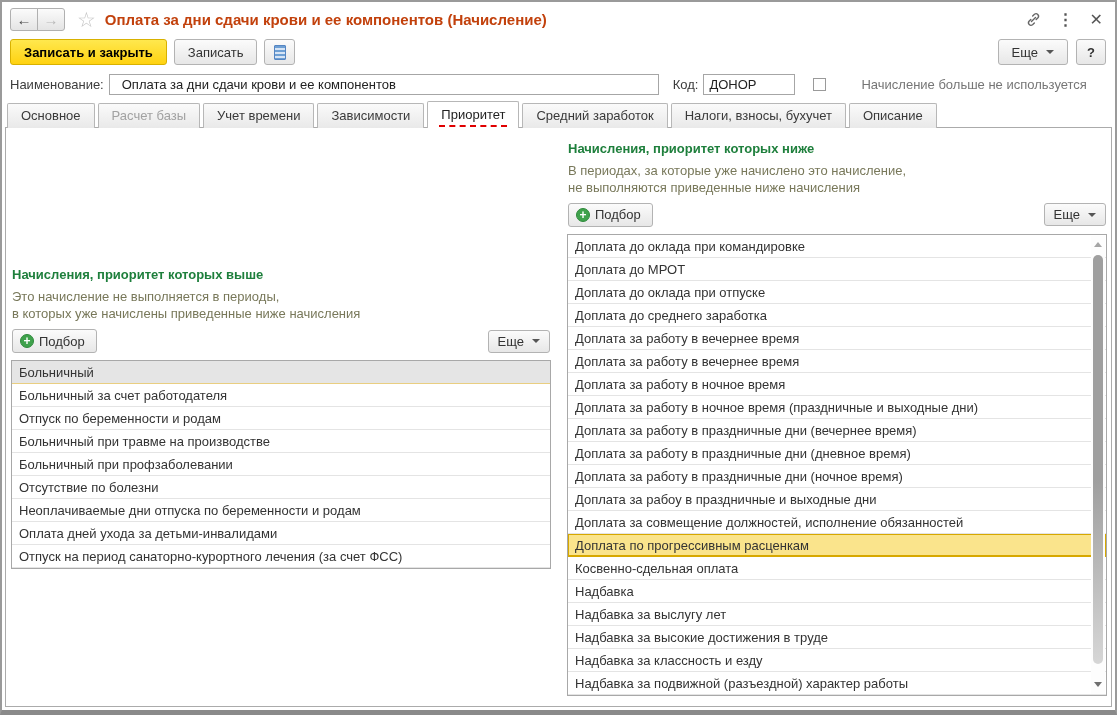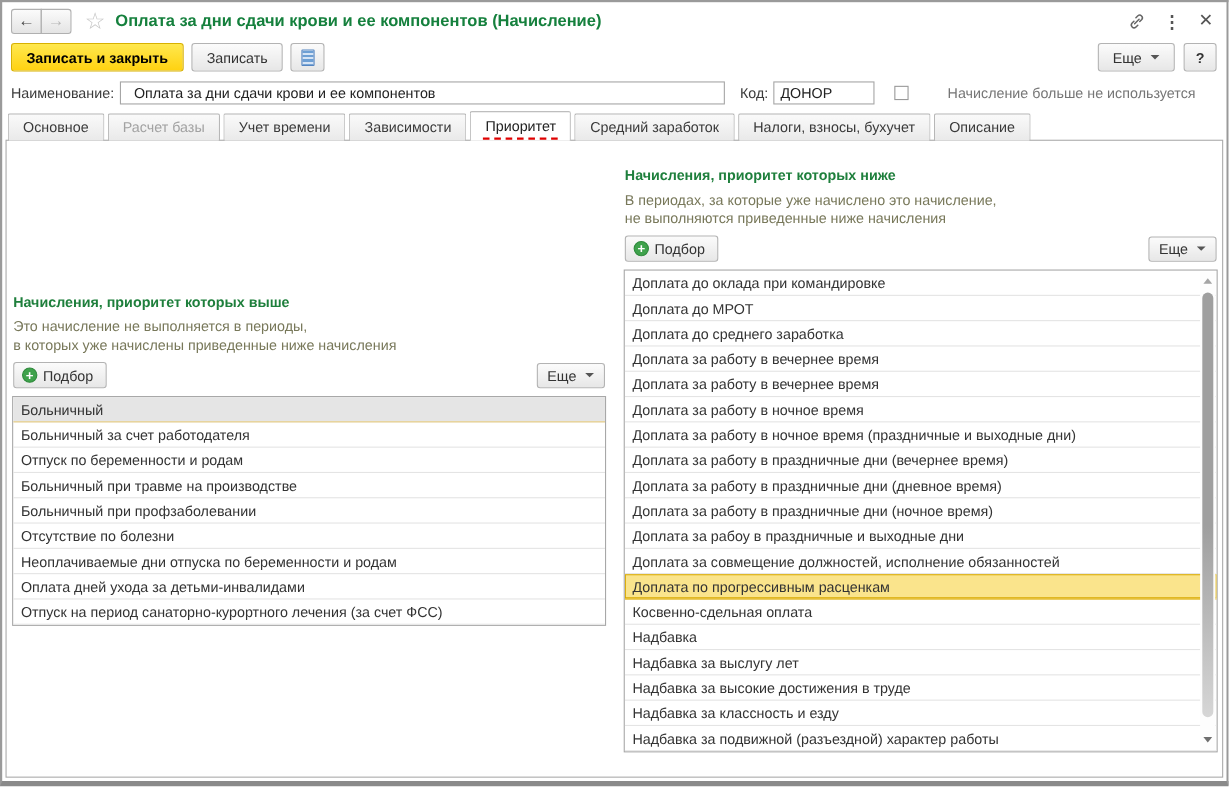--- a/index.html
+++ b/index.html
@@ -13,21 +13,21 @@
 
   
   .titlebar{ height:32px; display:flex; align-items:center; padding:3px 10px 0 8px; }
   .navgroup{ display:flex; }
   .navbtn{ width:28px; height:23px; display:flex; align-items:center; justify-content:center;
     border:1px solid #B0B0B0; background:linear-gradient(#FBFBFB,#E4E4E4); cursor:default;
     font-size:15px; }
   .navbtn.back{ border-radius:3px 0 0 3px; color:#4A4A4A; }
   .navbtn.fwd { border-radius:0 3px 3px 0; margin-left:-1px; color:#B8B8B8; }
   .star{ font-size:21px; color:#C6C6C6; margin:0 9px 0 12px; line-height:21px; }
-  .wintitle{ font-size:15px; font-weight:bold; color:#15803d; white-space:nowrap; }
+  .wintitle{ font-size:15px; font-weight:bold; color:#c2410c; white-space:nowrap; }
   .titlebar-right{ margin-left:auto; display:flex; align-items:center; gap:16px; padding-right:2px; }
   .icon-link svg{ display:block; }
   .icon-dots{ color:#555; font-size:16px; font-weight:bold; letter-spacing:0; }
   .icon-close{ color:#555; font-size:16px; line-height:16px; }
 
   
   .toolbar{ height:34px; display:flex; align-items:center; padding:2px 9px 0 8px; gap:7px; }
   .btn{ display:inline-flex; align-items:center; justify-content:center; gap:5px; height:26px;
     padding:0 13px; border:1px solid #B3B3B3; border-radius:3px;
     background:linear-gradient(#FBFBFB,#E7E7E7); color:#333; font-size:13px; white-space:nowrap; }
@@ -199,20 +199,21 @@
           <span>Подбор</span>
         </button>
         <button class="btn btn-more-sm">
           <span>Еще</span>
           <span class="caret"></span>
         </button>
       </div>
       <div class="listbox" id="rightList">
         <div class="row"><span>Доплата до оклада при командировке</span></div>
           <div class="row"><span>Доплата до МРОТ</span></div>
+          <div class="row"><span>Доплата до оклада при отпуске</span></div>
           <div class="row"><span>Доплата до среднего заработка</span></div>
           <div class="row"><span>Доплата за работу в вечернее время</span></div>
           <div class="row"><span>Доплата за работу в вечернее время</span></div>
           <div class="row"><span>Доплата за работу в ночное время</span></div>
           <div class="row"><span>Доплата за работу в ночное время (праздничные и выходные дни)</span></div>
           <div class="row"><span>Доплата за работу в праздничные дни (вечернее время)</span></div>
           <div class="row"><span>Доплата за работу в праздничные дни (дневное время)</span></div>
           <div class="row"><span>Доплата за работу в праздничные дни (ночное время)</span></div>
           <div class="row"><span>Доплата за рабоу в праздничные и выходные дни</span></div>
           <div class="row"><span>Доплата за совмещение должностей, исполнение обязанностей</span></div>

